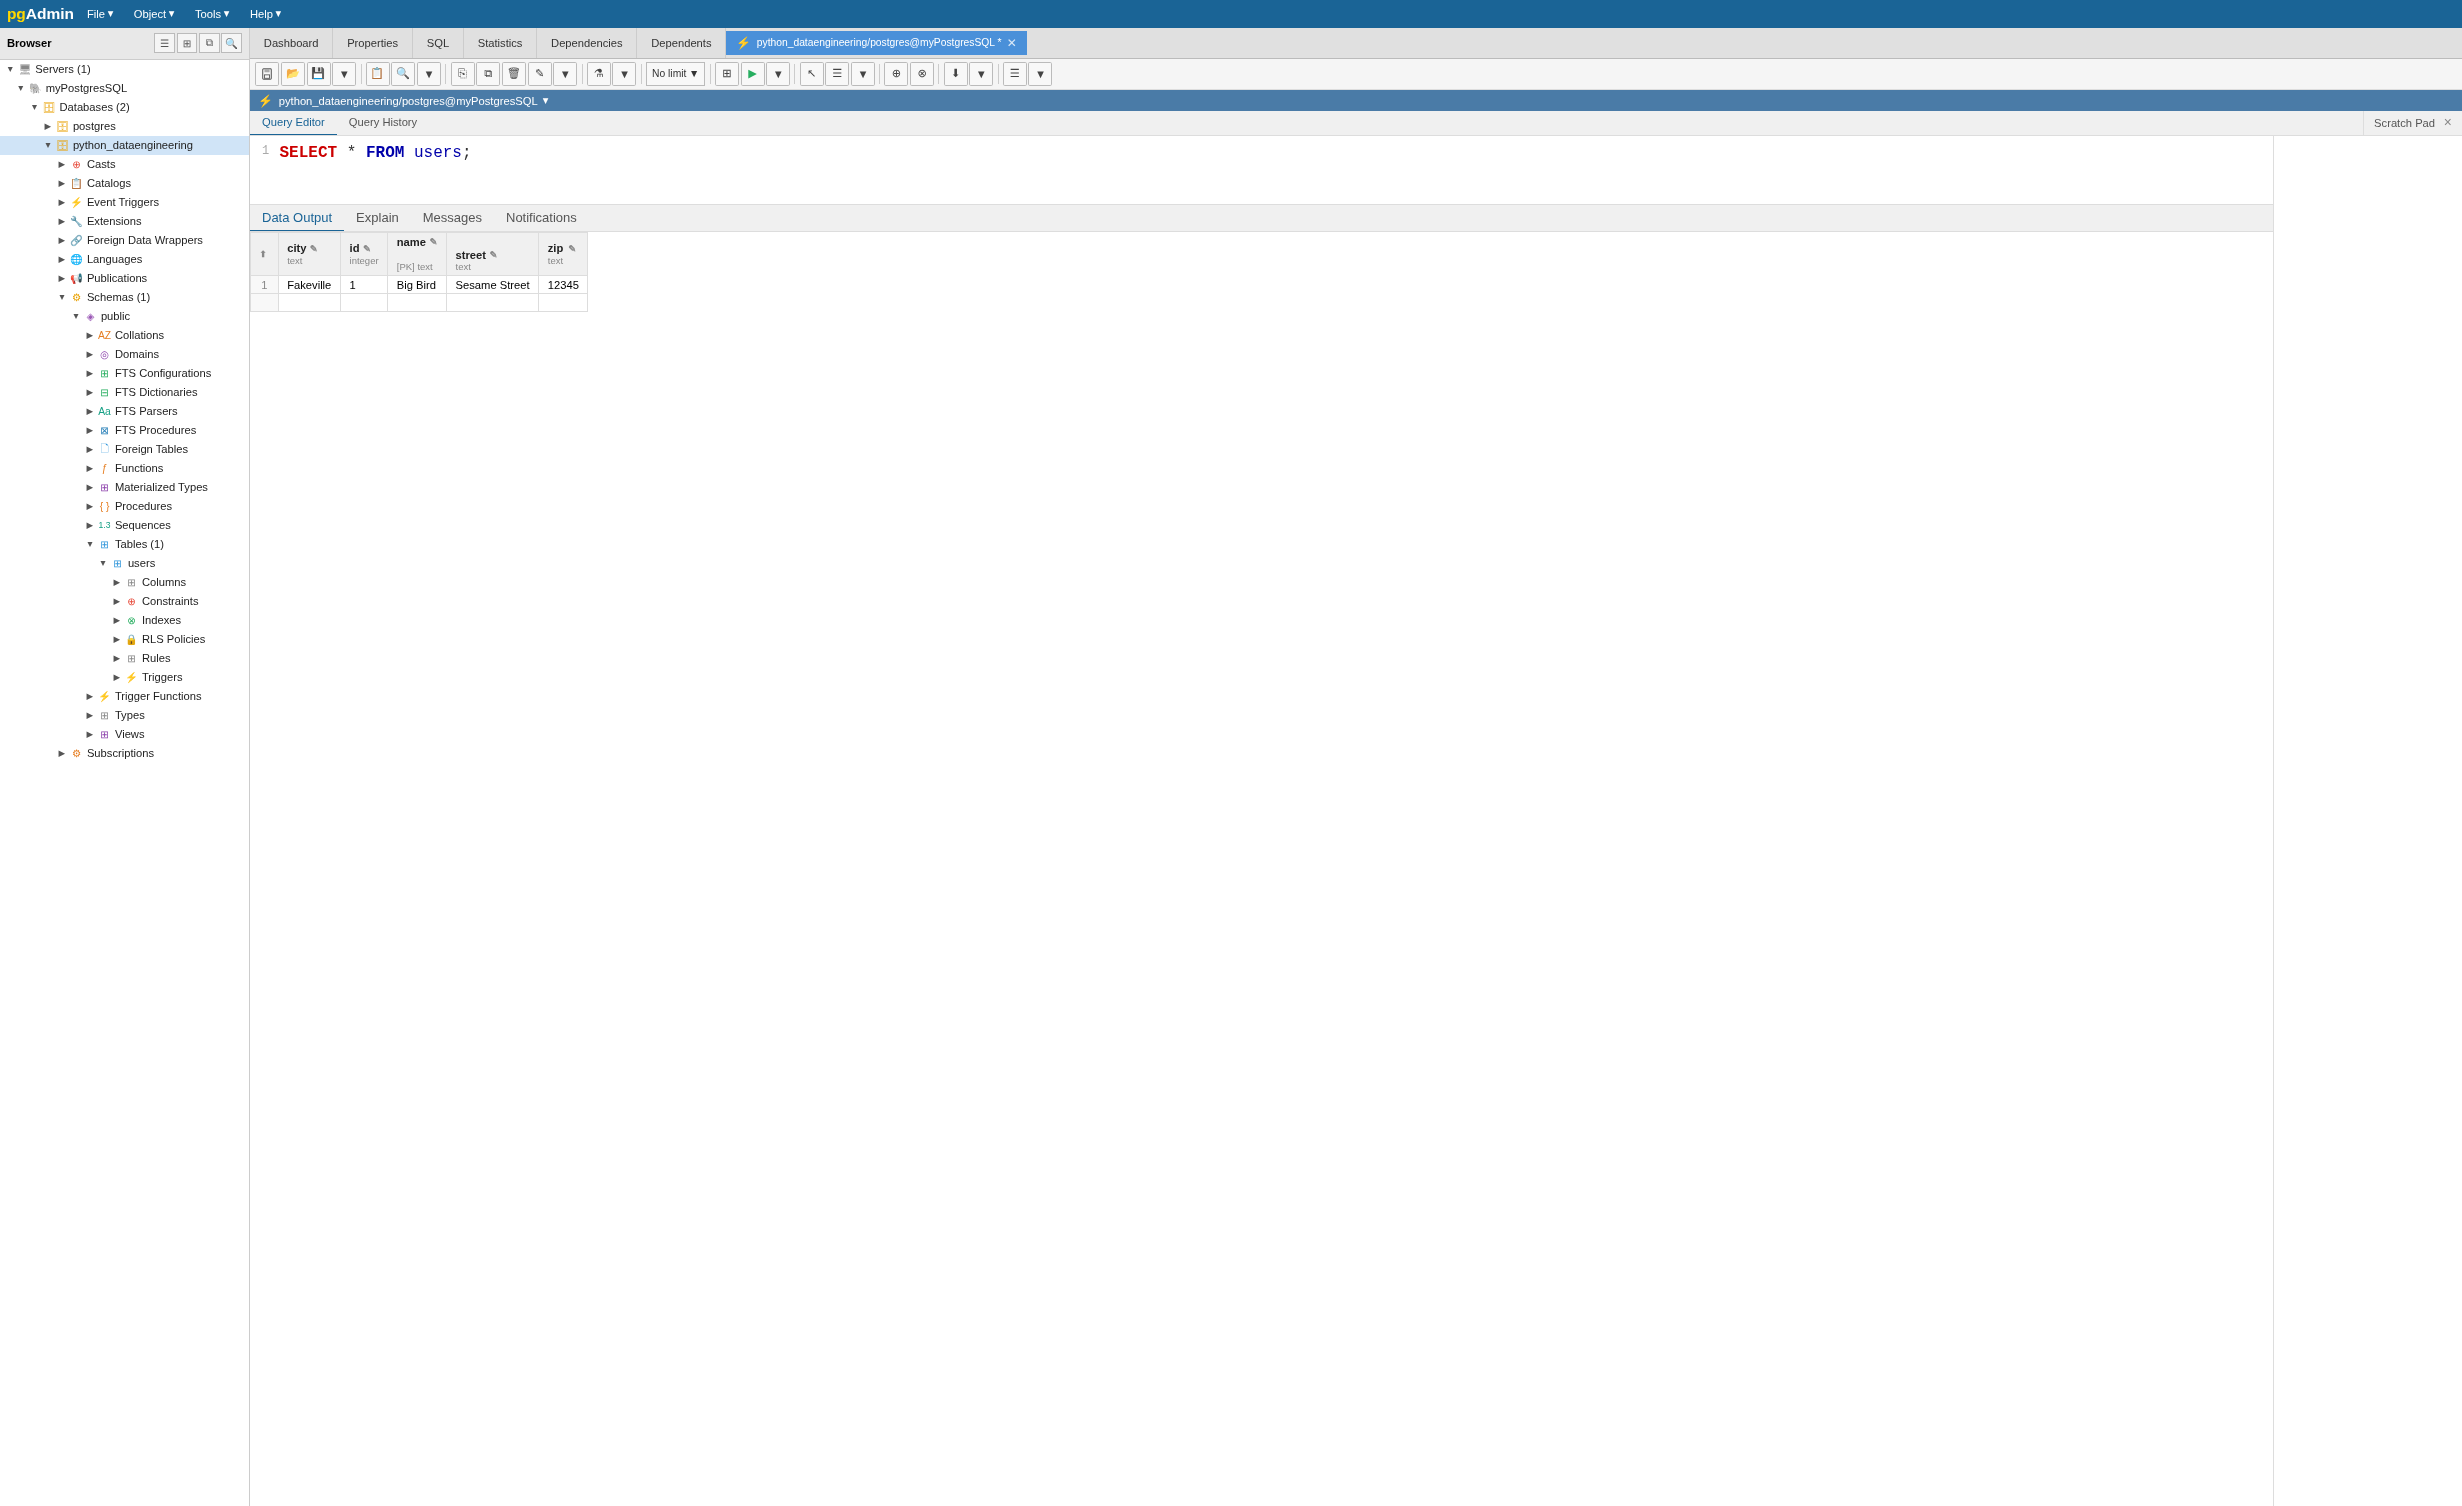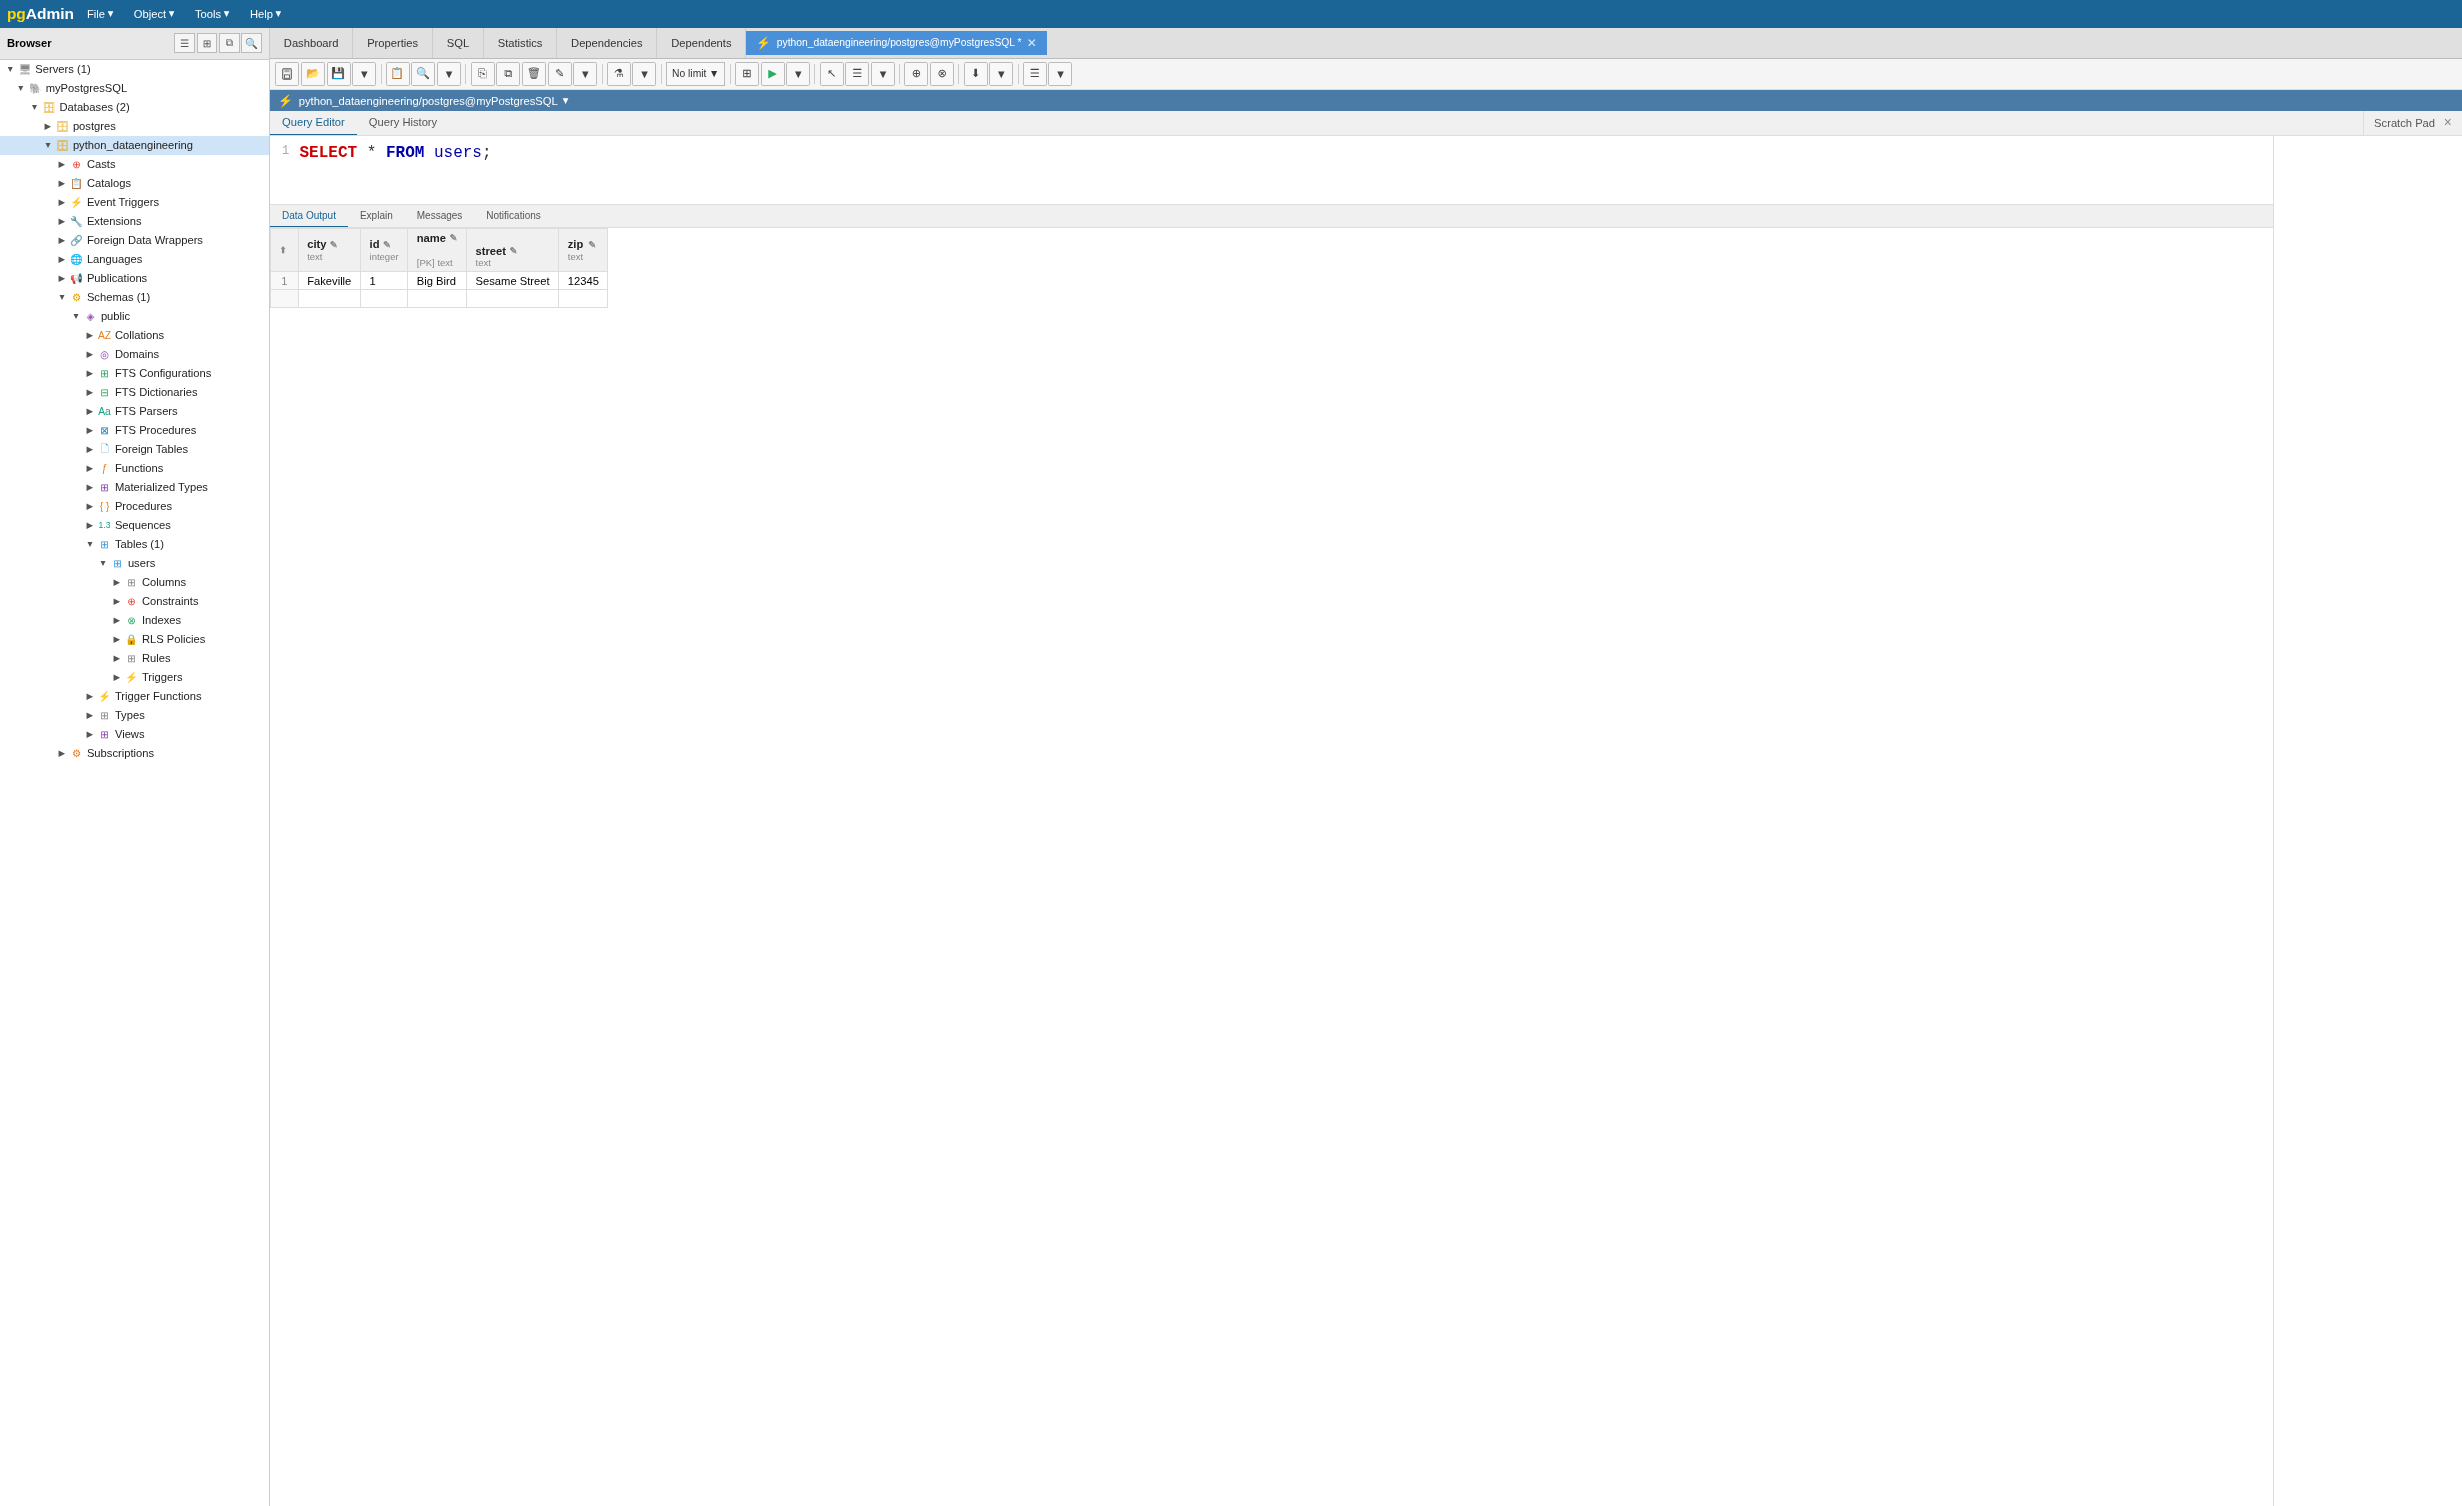--- a/index.html
+++ b/index.html
@@ -33,21 +33,21 @@
     }
 
     
     .main-layout {
       display: flex;
       height: calc(100vh - 27.6px);
     }
 
     
     .sidebar {
-      width: 270px;
+      width: 250px;
       background: #fff;
       border-right: 0.9px solid #ccc;
       display: flex;
       flex-direction: column;
       overflow: hidden;
     }
     .sidebar-header {
       background: #e8e8e8;
       padding: 5.2px 6.9px;
       font-size: 11.2px;
@@ -245,21 +245,21 @@
     .code-sym { color: #333; }
 
     
     .data-output-tabs {
       display: flex;
       background: #f0f0f0;
       border-bottom: 0.9px solid #ddd;
     }
     .data-tab {
       padding: 5.2px 12px;
-      font-size: 10px;
+      font-size: 13px;
       cursor: pointer;
       color: #555;
       border-bottom: 1.7px solid transparent;
     }
     .data-tab.active {
       color: #1a6496;
       border-bottom: 1.7px solid #1a6496;
       font-weight: 500;
     }
 

